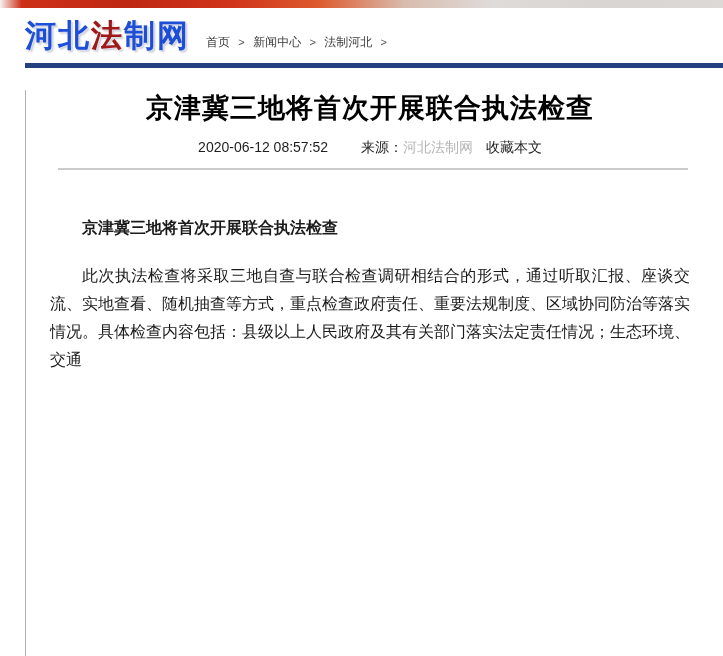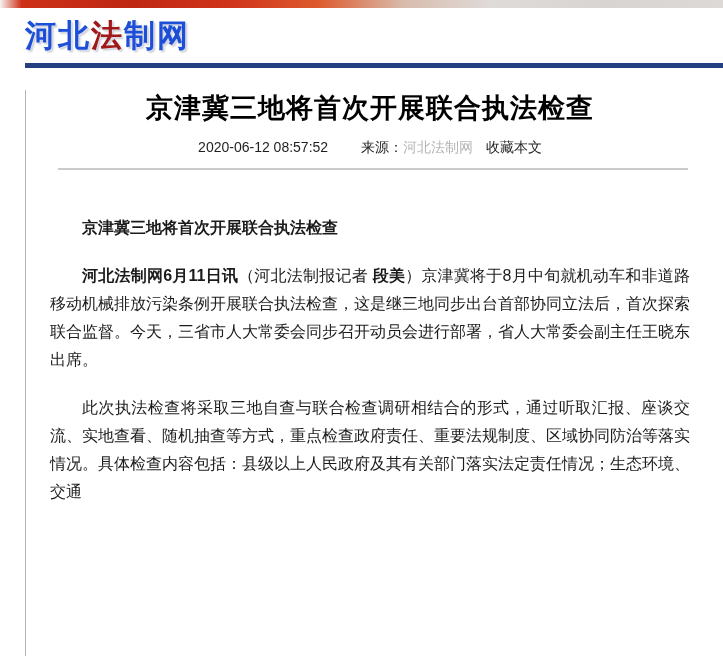--- a/index.html
+++ b/index.html
@@ -64,33 +64,40 @@
 </style>
 </head>
 <body>
 
 <div class="top-banner"></div>
 
 <div class="header">
   <div class="logo">
     <span class="lg-blue">河北</span><span class="lg-red">法</span><span class="lg-blue">制网</span>
   </div>
+  <div class="breadcrumb">
+    <span class="crumb">首页</span>
+    <span class="bc-sep">&gt;</span>
+    <span class="crumb">新闻中心</span>
+    <span class="bc-sep">&gt;</span>
+    <span class="crumb">法制河北</span>
+    <span class="bc-sep">&gt;</span>
+  </div>
 </div>
 
 <div class="navy-bar"></div>
 
 <div class="content">
   <h1 class="article-title">京津冀三地将首次开展联合执法检查</h1>
 
   <div class="meta">
     <span class="m-item">2020-06-12 08:57:52</span>
     <span class="m-item" style="margin-right:0;margin-left:20px;">来源：</span><span class="source-name">河北法制网</span>
     <span class="m-item favorite">收藏本文</span>
   </div>
 
   <hr class="sep-rule">
 
   <div class="article">
     <p class="subtitle">京津冀三地将首次开展联合执法检查</p>
-    <p><span class="b">河北法制网6月11日讯</span><span>（河北法制报记者 </span><span class="b">段美</span><span>）京津冀将于8月中旬就机动车和非道路移动机械排放污染条例开展联合执法检查，这是继三地同步出台首部协同立法后，首次探索联合监督。今天，三省市人大常委会同步召开动员会进行部署，省人大常委会副主任王晓东出席。</span></p>
     <p>此次执法检查将采取三地自查与联合检查调研相结合的形式，通过听取汇报、座谈交流、实地查看、随机抽查等方式，重点检查政府责任、重要法规制度、区域协同防治等落实情况。具体检查内容包括：县级以上人民政府及其有关部门落实法定责任情况；生态环境、交通</p>
   </div>
 </div>
 
 </body></html>

